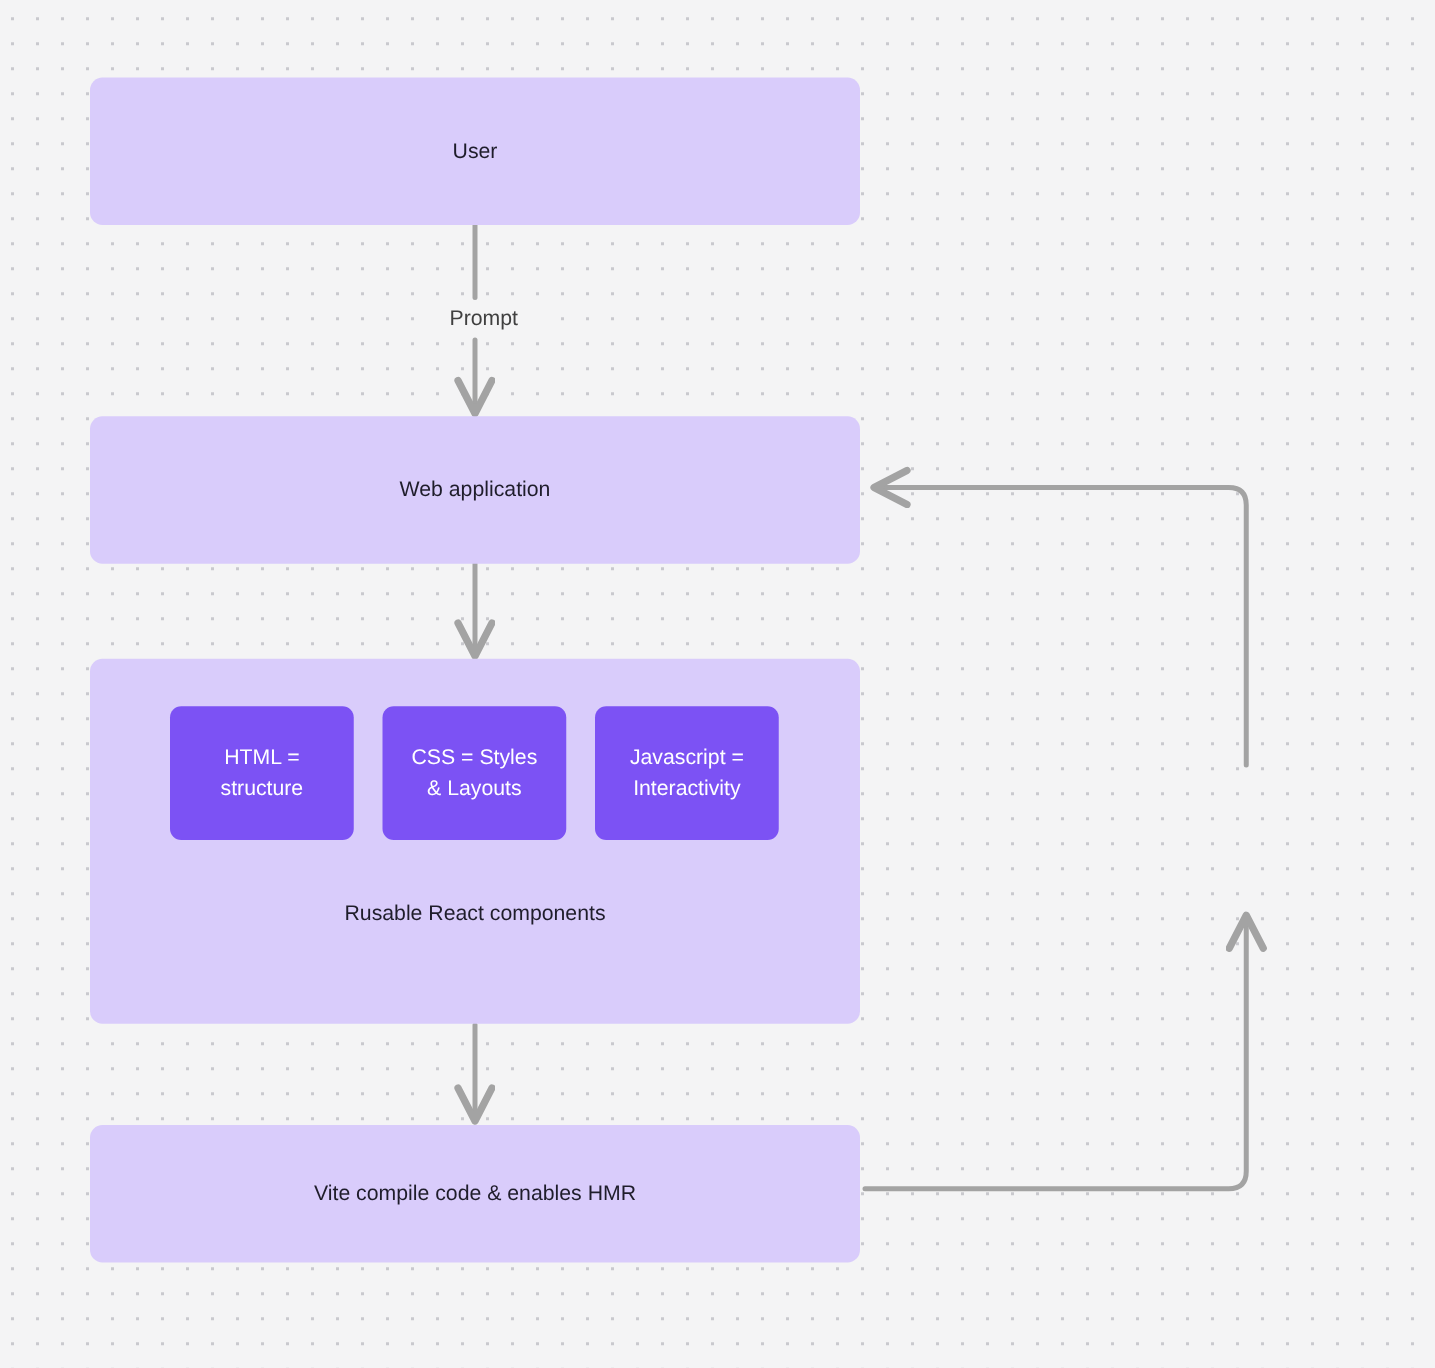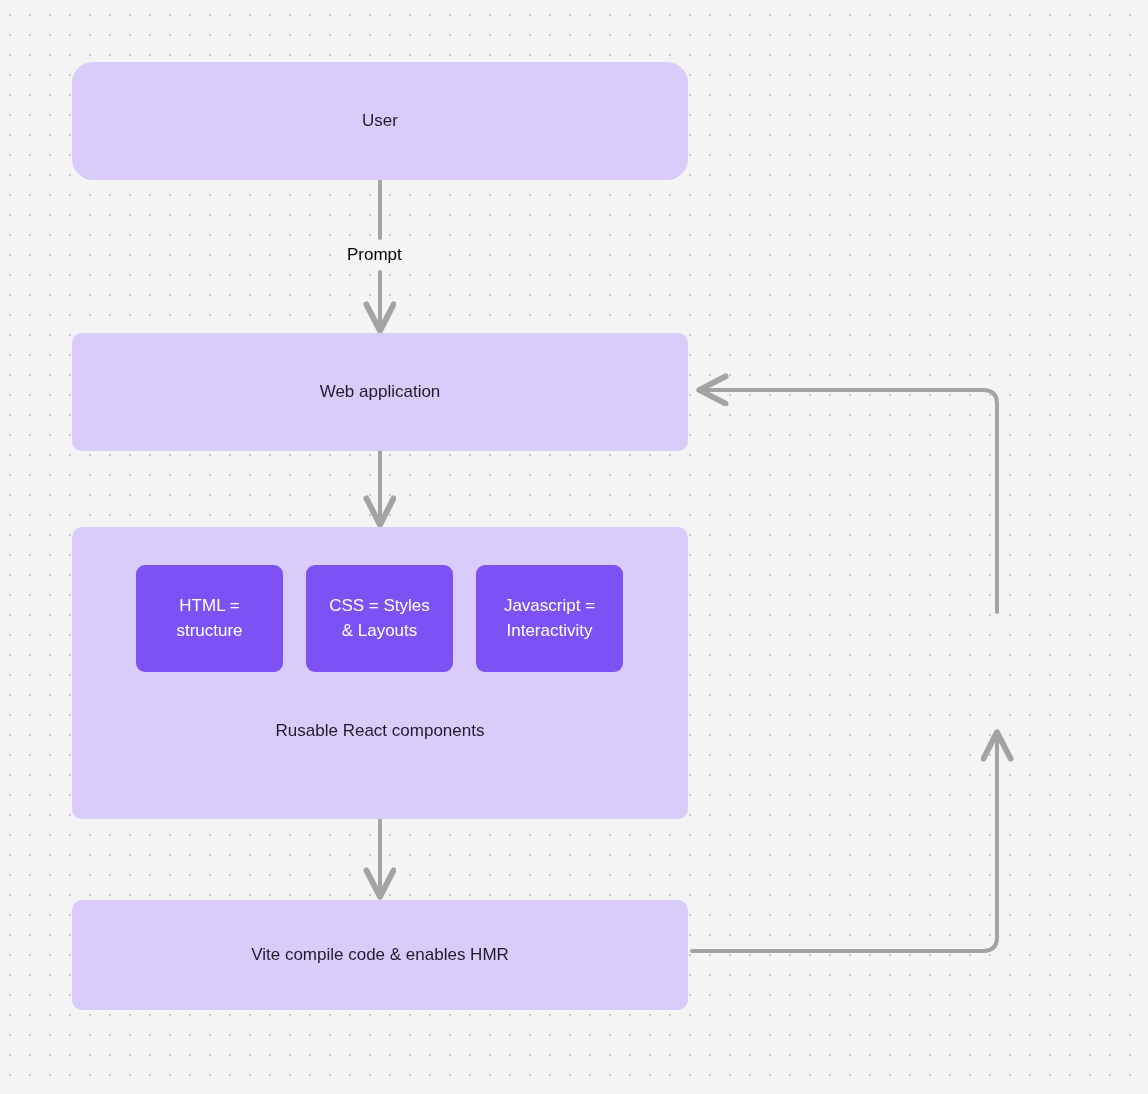--- a/index.html
+++ b/index.html
@@ -58,26 +58,26 @@
   .group-label {
     position: absolute;
     left: 0;
     width: 100%;
     text-align: center;
     color: #1f1d2b;
     font-size: 17px;
   }
   .edge-label {
     position: absolute;
-    color: #000000;
+    color: #404040;
     font-size: 17px;
     background: #f4f4f5;
     padding: 0 7px;
     white-space: nowrap;
-    text-align: left;
+    text-align: center;
   }
 </style>
 </head>
 <body>
 
 <div id="canvas">
 
   <svg class="edge-layer" viewBox="0 0 1148 1094" width="1148" height="1094">
     <defs>
       <marker id="arrowhead" markerWidth="10" markerHeight="10" refX="7.4" refY="4" orient="auto" markerUnits="strokeWidth">
@@ -100,21 +100,21 @@
 
     <g>
       <path d="M692,951 L983,951 Q997,951 997,937 L997,733" fill="none" stroke="#a3a3a3" stroke-width="4" stroke-linecap="round" stroke-linejoin="round" marker-end="url(#arrowhead)"></path>
     </g>
 
     <g>
       <path d="M997,612 L997,404 Q997,390 983,390 L700,390" fill="none" stroke="#a3a3a3" stroke-width="4" stroke-linecap="round" stroke-linejoin="round" marker-end="url(#arrowhead)"></path>
     </g>
   </svg>
 
-  <div class="node node-outer" style="left:72px; top:62px; width:616px; height:118px;border-radius:21px;">
+  <div class="node node-outer" style="left:72px; top:62px; width:616px; height:118px;">
     <span>User</span>
   </div>
 
   <div class="edge-label" style="left:340px; top:245px; width:80px;">
     <span>Prompt</span>
   </div>
 
   <div class="node node-outer" style="left:72px; top:333px; width:616px; height:118px;">
     <span>Web application</span>
   </div>

